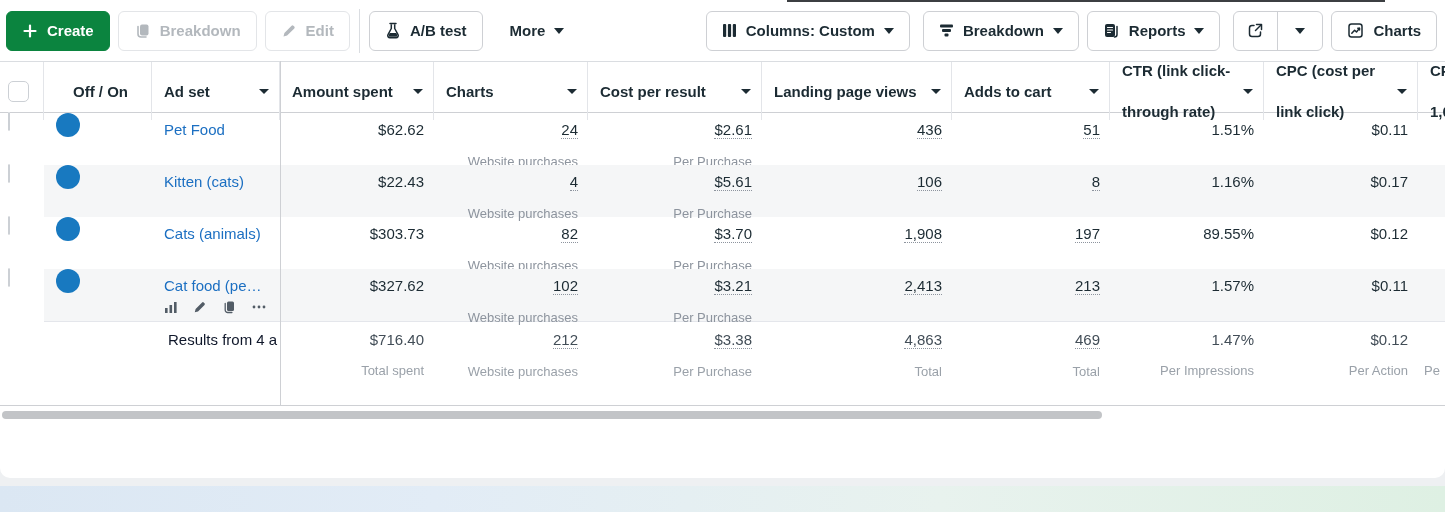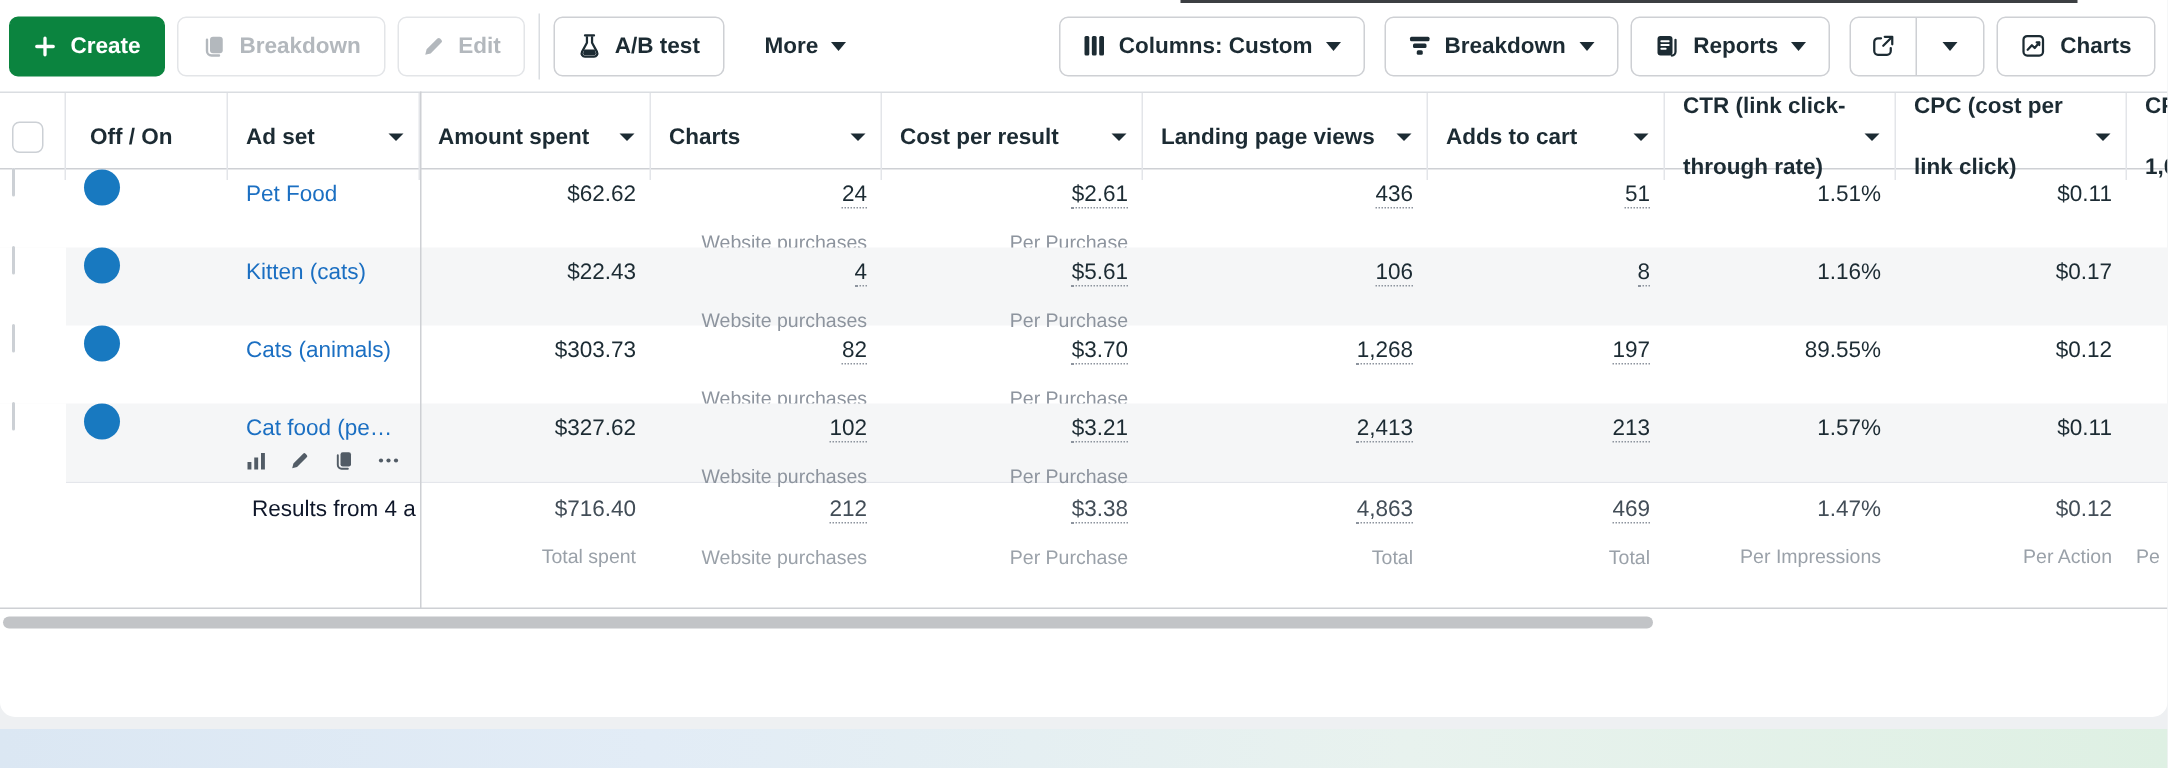--- a/index.html
+++ b/index.html
@@ -35,21 +35,21 @@
   .spacer { flex:1; }
 
   
   .grid { display:grid;
     grid-template-columns:44px 108px 128px 154px 154px 174px 190px 158px 154px 154px 160px; }
   .thead { border-top:1px solid #dadde1; border-bottom:1px solid #ced0d4; height:52px; }
   .hcell { display:flex; align-items:center; padding:0 10px 0 12px;
     font-size:15px; font-weight:bold; color:#1c2b33; border-right:1px solid #e3e5e9;
     cursor:pointer; }
   .hcell .caret { margin-left:auto; border-top-width:5px; }
-  .hcell.center { justify-content:flex-start; padding-left:16px; }
+  .hcell.center { justify-content:center; padding-left:16px; }
   .h2line { display:flex; flex-direction:column; line-height:17px; font-size:15px;gap:24px; }
   .row { height:52px; position:relative; }
   .row.alt { background:#f5f6f7; }
   .cell-num { display:flex; flex-direction:column; align-items:flex-end;
     padding:8px 10px 0 0; }
   .val { font-size:15px; color:#1c2b33; line-height:17px; }
   .dotted { border-bottom:1px dotted #8d949e; }
   .sub { font-size:13px; color:#8d949e; line-height:16px; margin-top:15px; }
   .cb { width:21px; height:21px; border:1px solid #ccd0d5; border-radius:5px;
     background:#fff; margin:14px 0 0 8px; cursor:pointer; }
@@ -315,21 +315,21 @@
         </div>
       <div class="cell-num">
           <span class="val dotted">82</span>
           <span class="sub">Website purchases</span>
         </div>
       <div class="cell-num">
           <span class="val dotted">$3.70</span>
           <span class="sub">Per Purchase</span>
         </div>
       <div class="cell-num">
-          <span class="val dotted">1,268</span>
+          <span class="val dotted">1,908</span>
         </div>
       <div class="cell-num">
           <span class="val dotted">197</span>
         </div>
       <div class="cell-num">
           <span class="val">89.55%</span>
         </div>
       <div class="cell-num">
           <span class="val">$0.12</span>
         </div>

